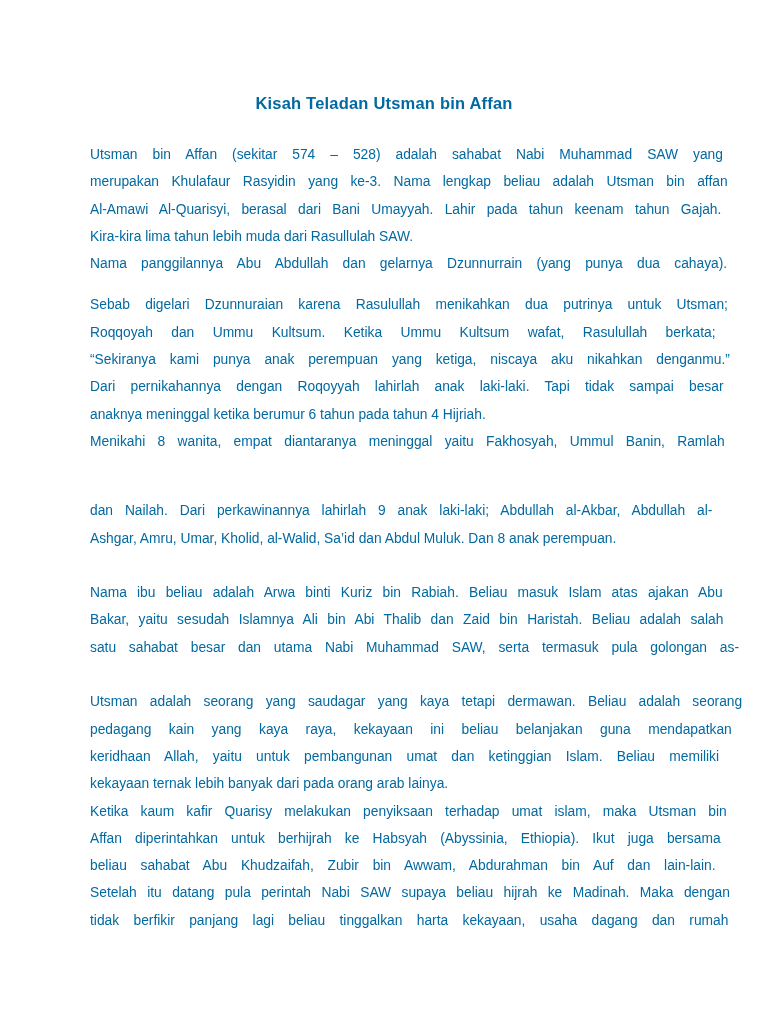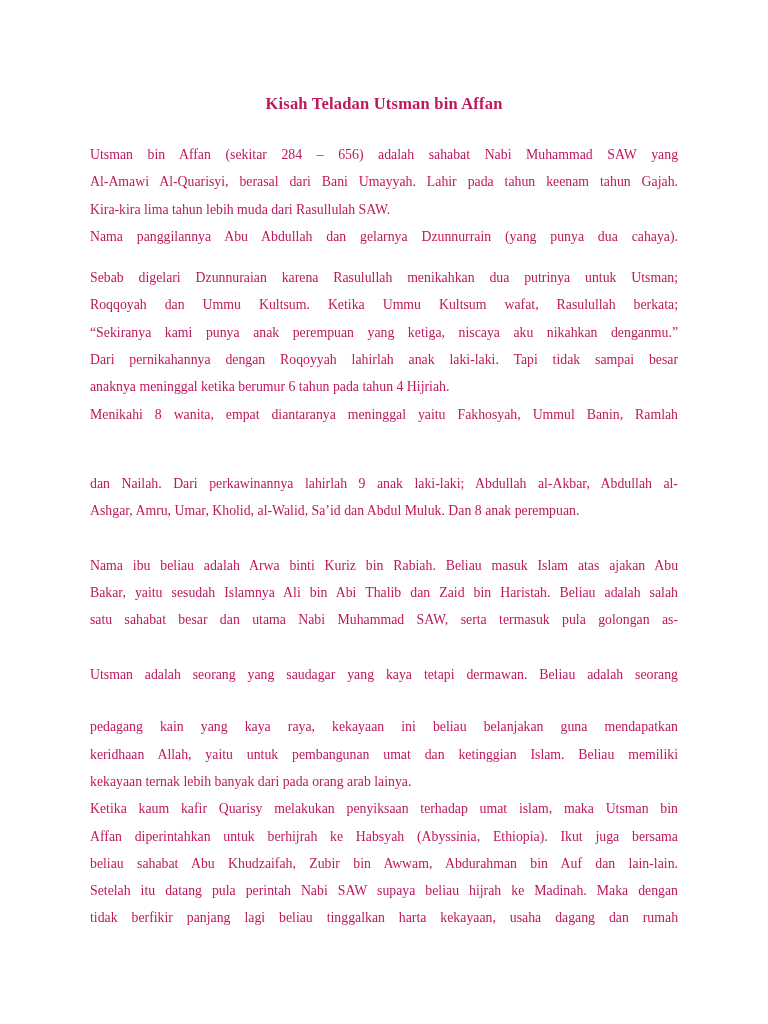--- a/index.html
+++ b/index.html
@@ -6,22 +6,22 @@
     margin: 0;
     padding: 0;
     background: #ffffff;
   }
   .page {
     position: relative;
     width: 768px;
     height: 1024px;
     background: #ffffff;
     overflow: hidden;
-    font-family: Liberation Serif, serif;
-    color: #be185d;
+    font-family: Liberation Sans, sans-serif;
+    color: #0369a1;
   }
   .content {
     position: absolute;
     left: 90px;
     top: 90px;
     width: 588px;
   }
   .title {
     margin: 0 0 24px 0;
     font-size: 16.5px;
@@ -49,21 +49,22 @@
 </style>
 </head>
 <body>
 
 <div class="page">
   <div class="content">
     <h1 class="title">Kisah Teladan Utsman bin Affan</h1>
     <div>
         <div class="block">
           <div class="paragraph">
-            <div class="line" style="word-spacing: 11.14px;"><span>Utsman bin Affan (sekitar 284 – 656) adalah sahabat Nabi Muhammad SAW yang</span></div>
+            <div class="line" style="word-spacing: 11.14px;"><span>Utsman bin Affan (sekitar 574 – 528) adalah sahabat Nabi Muhammad SAW yang</span></div>
+            <div class="line" style="word-spacing: 8.55px;"><span>merupakan Khulafaur Rasyidin yang ke-3. Nama lengkap beliau adalah Utsman bin affan</span></div>
             <div class="line" style="word-spacing: 7.48px;"><span>Al-Amawi Al-Quarisyi, berasal dari Bani Umayyah. Lahir pada tahun keenam tahun Gajah.</span></div>
             <div class="line"><span>Kira-kira lima tahun lebih muda dari Rasullulah SAW.</span></div>
           </div>
           <div class="paragraph">
             <div class="line" style="word-spacing: 10.41px;"><span>Nama panggilannya Abu Abdullah dan gelarnya Dzunnurrain (yang punya dua cahaya).</span></div>
             <div class="line" style="word-spacing: 11.4px; margin-top: 14px;"><span>Sebab digelari Dzunnuraian karena Rasulullah menikahkan dua putrinya untuk Utsman;</span></div>
             <div class="line" style="word-spacing: 14.54px; text-align: center;"><span>Roqqoyah dan Ummu Kultsum. Ketika Ummu Kultsum wafat, Rasulullah berkata;</span></div>
             <div class="line" style="word-spacing: 10.07px;"><span>“Sekiranya kami punya anak perempuan yang ketiga, niscaya aku nikahkan denganmu.”</span></div>
             <div class="line" style="word-spacing: 11.38px;"><span>Dari pernikahannya dengan Roqoyyah lahirlah anak laki-laki. Tapi tidak sampai besar</span></div>
             <div class="line"><span>anaknya meninggal ketika berumur 6 tahun pada tahun 4 Hijriah.</span></div>
@@ -77,21 +78,21 @@
         <div class="block">
           <div class="paragraph">
             <div class="line" style="word-spacing: 6.4px;"><span>Nama ibu beliau adalah Arwa binti Kuriz bin Rabiah. Beliau masuk Islam atas ajakan Abu</span></div>
             <div class="line" style="word-spacing: 5.6px;"><span>Bakar, yaitu sesudah Islamnya Ali bin Abi Thalib dan Zaid bin Haristah. Beliau adalah salah</span></div>
             <div class="line" style="word-spacing: 8.94px;"><span>satu sahabat besar dan utama Nabi Muhammad SAW, serta termasuk pula golongan as-</span></div>
           </div>
         </div>
         <div class="block">
           <div class="paragraph">
             <div class="line" style="word-spacing: 8.46px;"><span>Utsman adalah seorang yang saudagar yang kaya tetapi dermawan. Beliau adalah seorang</span></div>
-            <div class="line" style="word-spacing: 13.63px; margin-top: 25px;"><span>pedagang kain yang kaya raya, kekayaan ini beliau belanjakan guna mendapatkan</span></div>
+            <div class="line" style="word-spacing: 13.63px;"><span>pedagang kain yang kaya raya, kekayaan ini beliau belanjakan guna mendapatkan</span></div>
             <div class="line" style="word-spacing: 10.37px;"><span>keridhaan Allah, yaitu untuk pembangunan umat dan ketinggian Islam. Beliau memiliki</span></div>
             <div class="line"><span>kekayaan ternak lebih banyak dari pada orang arab lainya.</span></div>
           </div>
           <div class="paragraph">
             <div class="line" style="word-spacing: 8.31px;"><span>Ketika kaum kafir Quarisy melakukan penyiksaan terhadap umat islam, maka Utsman bin</span></div>
             <div class="line" style="word-spacing: 9.32px;"><span>Affan diperintahkan untuk berhijrah ke Habsyah (Abyssinia, Ethiopia). Ikut juga bersama</span></div>
             <div class="line" style="word-spacing: 9.89px;"><span>beliau sahabat Abu Khudzaifah, Zubir bin Awwam, Abdurahman bin Auf dan lain-lain.</span></div>
             <div class="line" style="word-spacing: 6.55px;"><span>Setelah itu datang pula perintah Nabi SAW supaya beliau hijrah ke Madinah. Maka dengan</span></div>
             <div class="line" style="word-spacing: 10.48px;"><span>tidak berfikir panjang lagi beliau tinggalkan harta kekayaan, usaha dagang dan rumah</span></div>
           </div>

